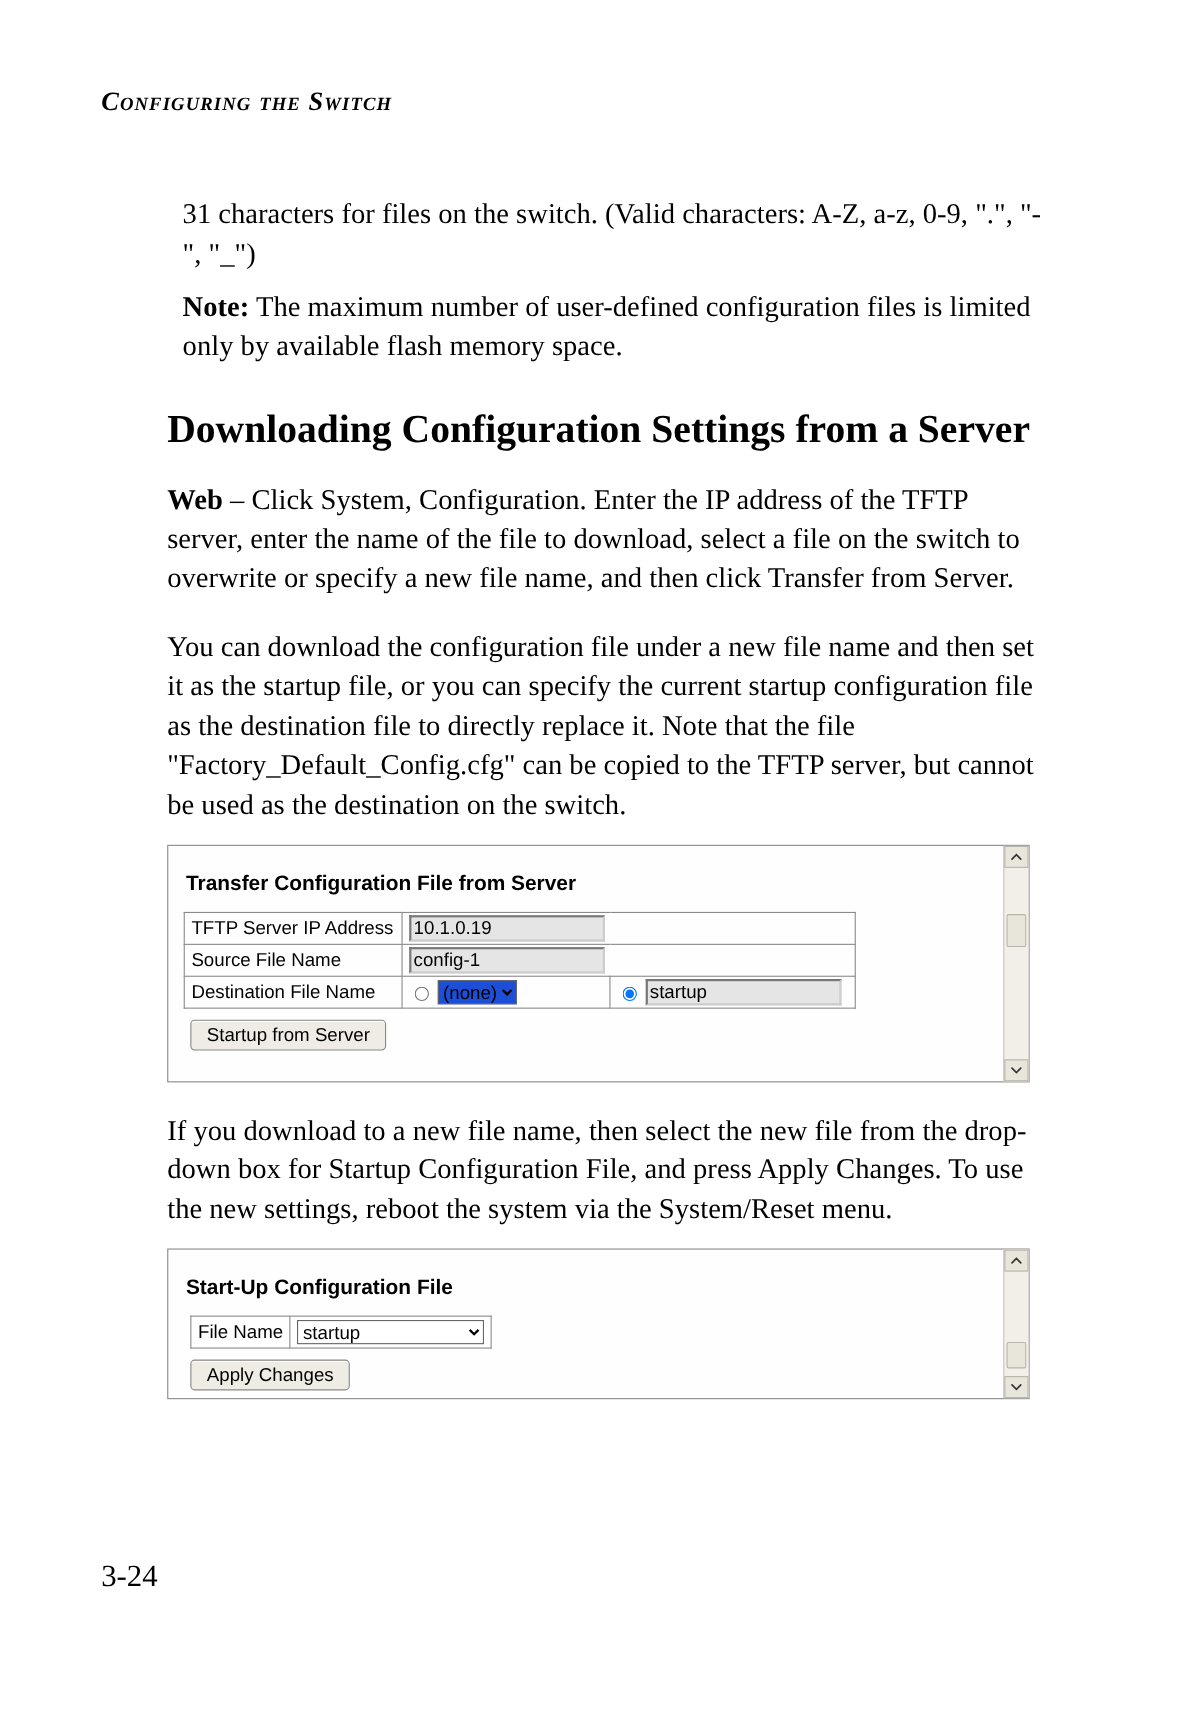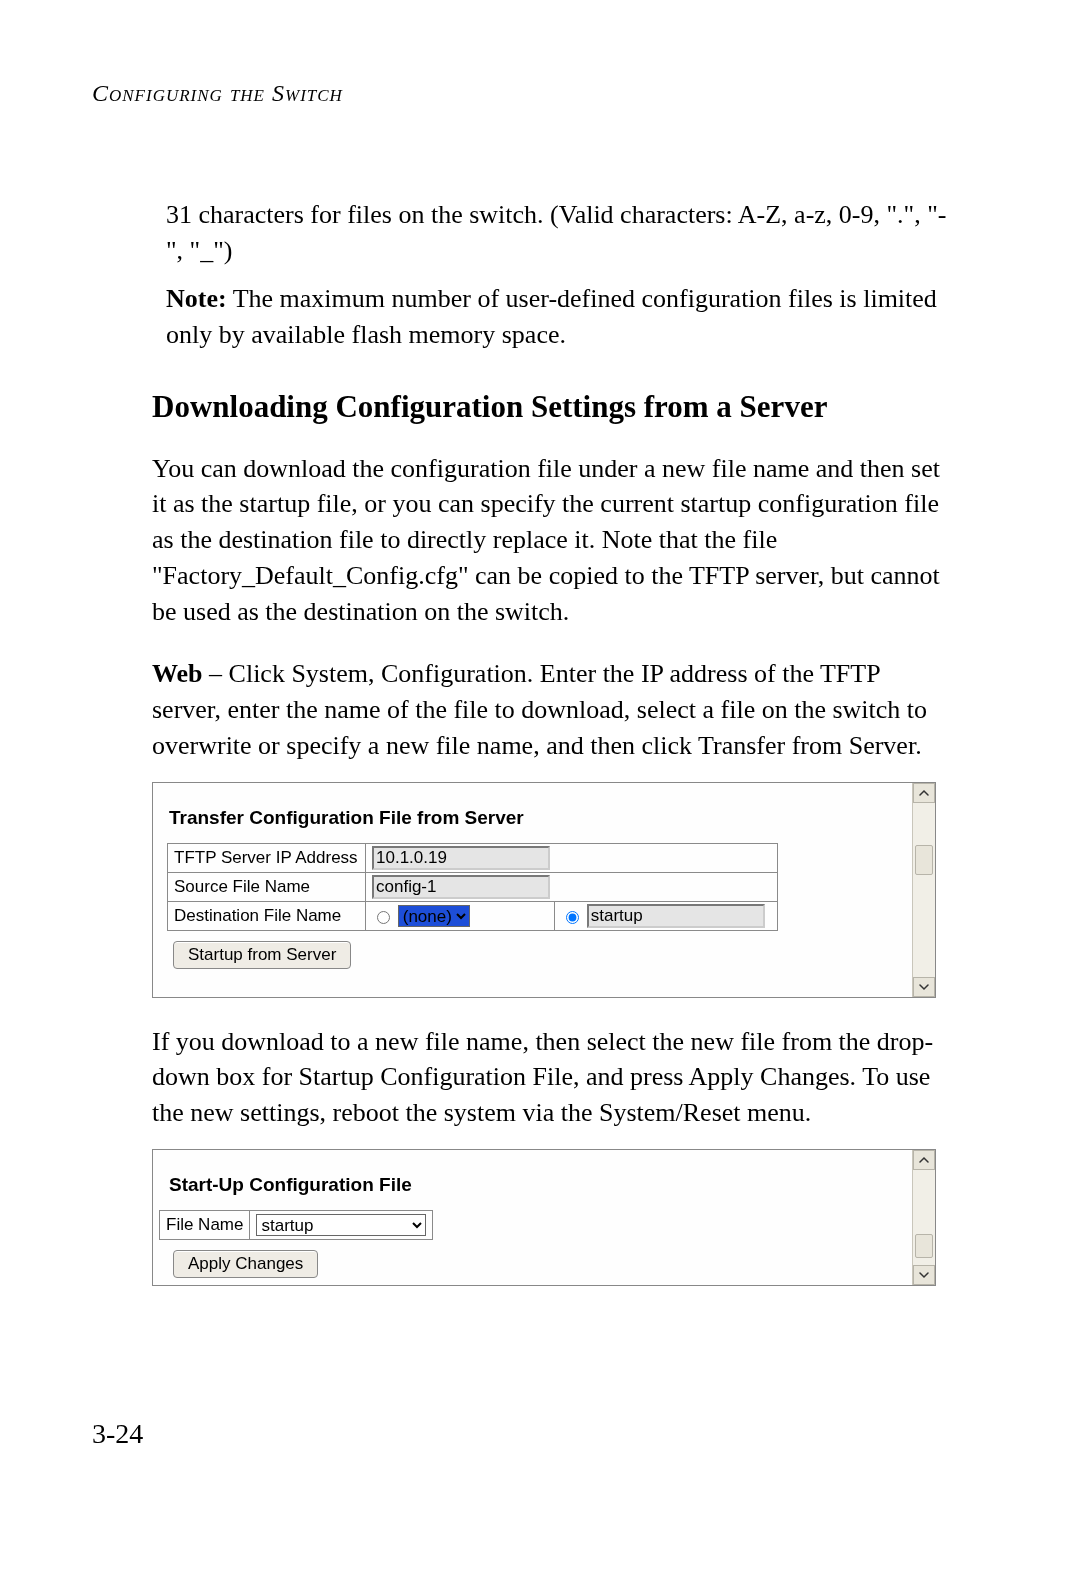--- a/index.html
+++ b/index.html
@@ -13,38 +13,39 @@
     position: relative;
   }
   .page {
     padding: 80px 92px 0 92px;
   }
   .running-header {
     font-variant: small-caps;
     font-style: italic;
     font-size: 24px;
     letter-spacing: 1px;
-    margin-bottom: 90px;
+    margin-bottom: 70px;
+    font-weight: bold;
   }
   .body-text {
     font-size: 26px;
     line-height: 1.38;
     margin-left: 74px;
     margin-right: 36px;
   }
   .body-text p {
     margin: 0 0 12px 0;
   }
   .note-line {
     margin-top: 10px;
   }
   .note-line .note-label { font-weight: bold; }
   .section-heading {
     font-weight: bold;
-    font-size: 31px;
+    font-size: 36px;
     margin-top: 36px;
     margin-bottom: 12px;
     margin-left: 60px;
   }
   .para {
     margin-left: 60px;
     font-size: 26px;
     line-height: 1.38;
     margin-right: 36px;
     margin-bottom: 18px;
@@ -136,21 +137,21 @@
   #thumb1 { top: 62px; height: 28px; }
   #thumb2 { top: 84px; height: 22px; }
   .page-number {
     position: absolute;
     bottom: 120px;
     left: 92px;
     font-size: 28px;
   }
   .startup-table {
     border-collapse: collapse;
-    margin: 10px 0 0 6px;
+    margin: 10px 0 0 20px;
   }
   .startup-table td {
     border: 1px solid #8a8a8a;
     padding: 2px 6px;
     font-size: 17px;
     height: 24px;
   }
   .startup-select {
     font-family: Tahoma, Verdana, Arial, sans-serif;
     font-size: 17px;
@@ -169,25 +170,25 @@
   <div class="body-text">
     <p>31 characters for files on the switch. (Valid characters: A-Z, a-z, 0-9, ".", "-", "_")</p>
     <p class="note-line">
       <span class="note-label">Note:</span>
       <span>The maximum number of user-defined configuration files is limited only by available flash memory space.</span>
     </p>
   </div>
 
   <div class="section-heading">Downloading Configuration Settings from a Server</div>
 
-  <p class="para">You can download the configuration file under a new file name and then set it as the startup file, or you can specify the current startup configuration file as the destination file to directly replace it. Note that the file "Factory_Default_Config.cfg" can be copied to the TFTP server, but cannot be used as the destination on the switch.</p>
-
   <p class="para">
     <span class="web-label">Web</span><span> – Click System, Configuration. Enter the IP address of the TFTP server, enter the name of the file to download, select a file on the switch to overwrite or specify a new file name, and then click Transfer from Server.</span>
   </p>
+
+  <p class="para">You can download the configuration file under a new file name and then set it as the startup file, or you can specify the current startup configuration file as the destination file to directly replace it. Note that the file "Factory_Default_Config.cfg" can be copied to the TFTP server, but cannot be used as the destination on the switch.</p>
 
   <div class="ui-panel transfer">
     <div class="panel-title">Transfer Configuration File from Server</div>
     <table class="form-table">
       <tbody>
           <tr>
         <td class="first-col">TFTP Server IP Address</td>
         <td class="mid-col" colspan="2">
           <input class="tinput" style="width: 170px;" value="10.1.0.19">
         </td>

